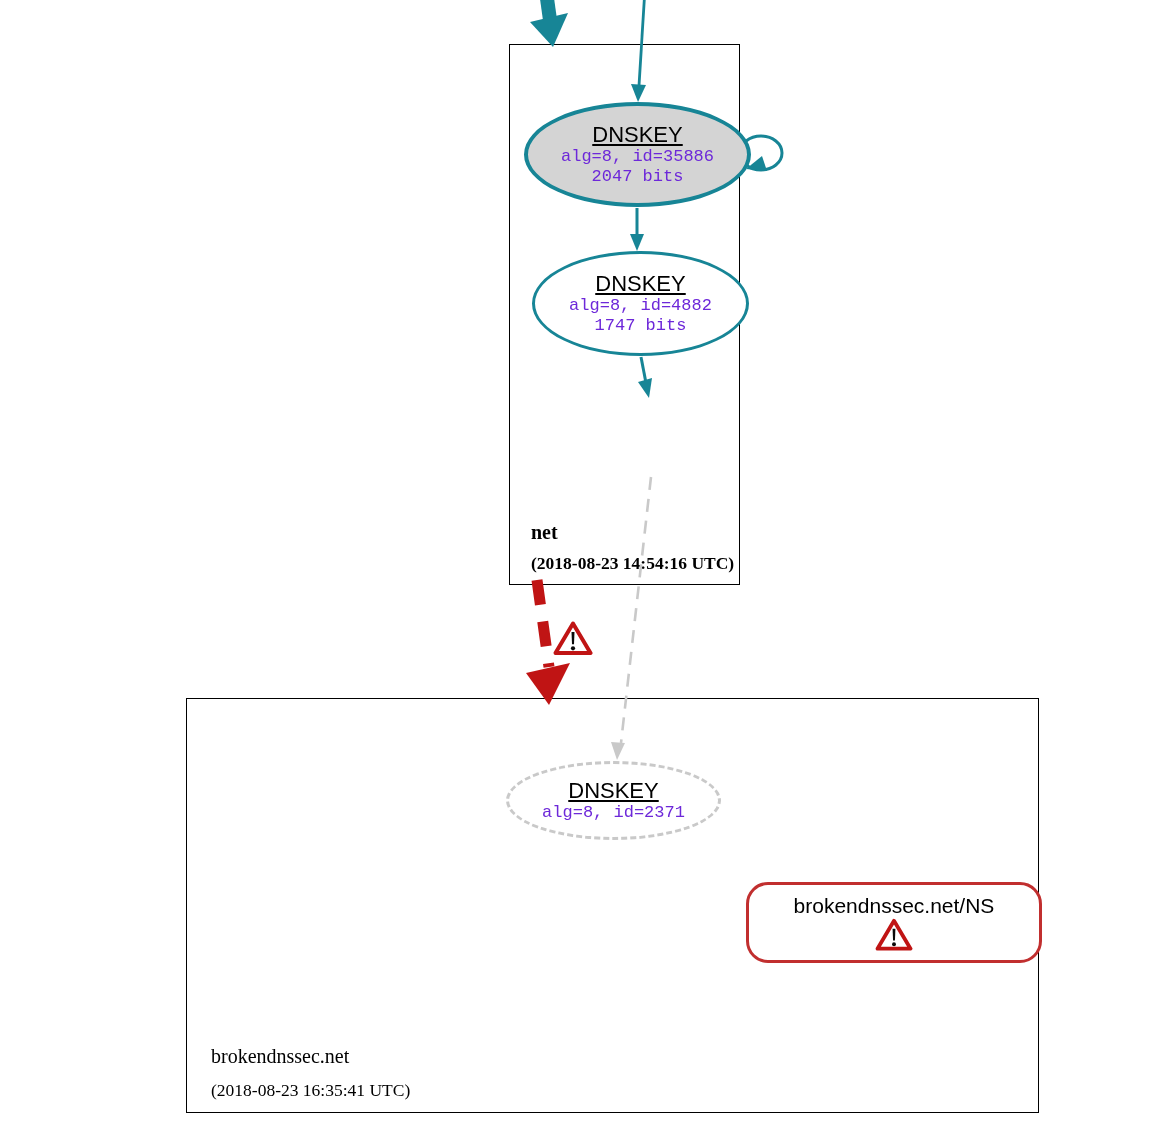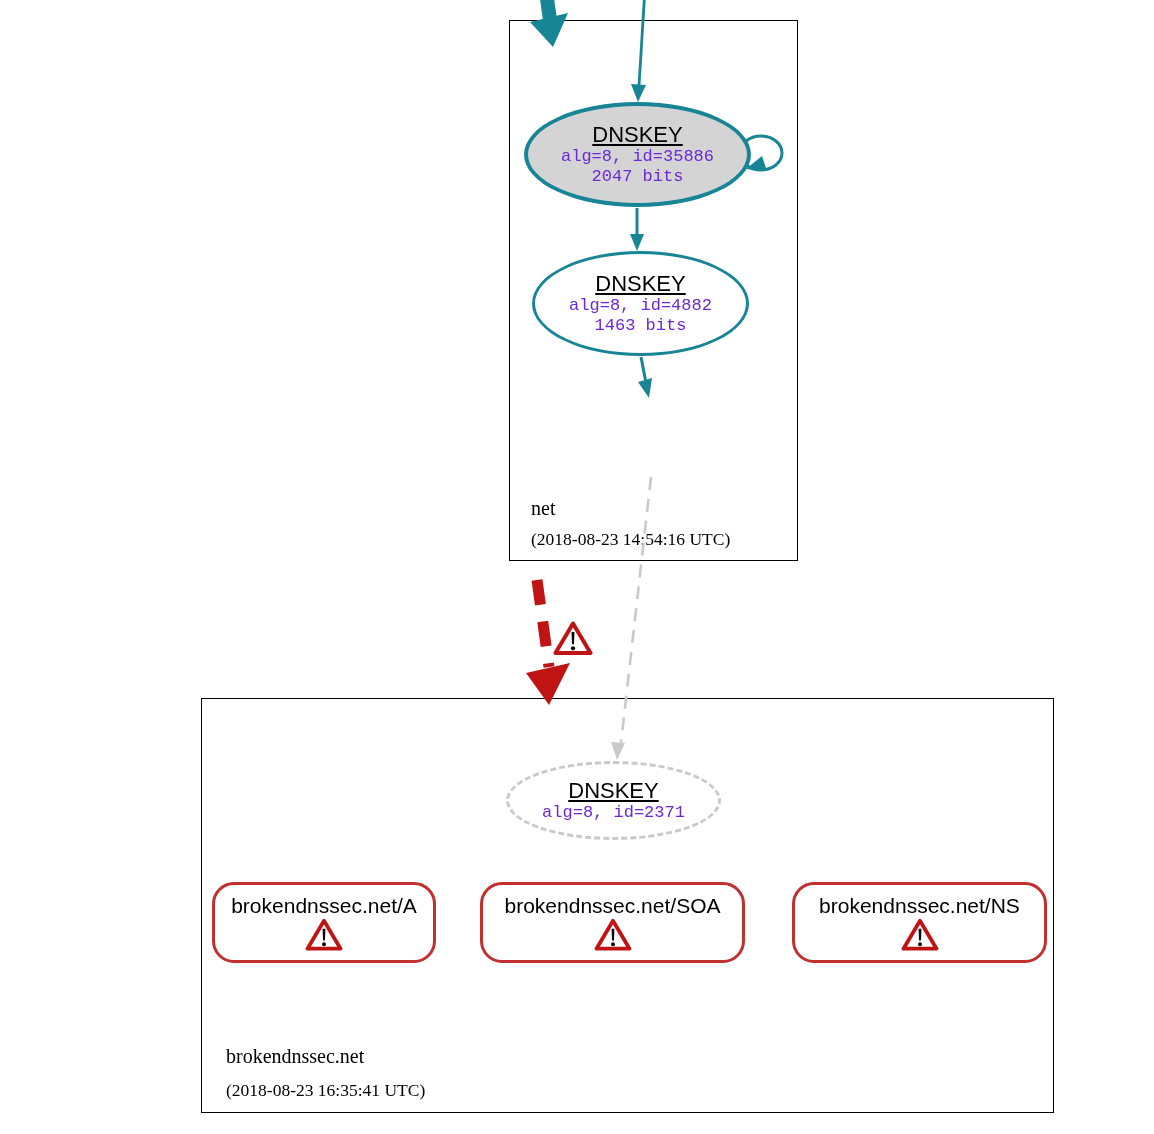--- a/index.html
+++ b/index.html
@@ -17,22 +17,22 @@
     z-index: 1;
     pointer-events: none;
   }
   .zone-box {
     position: absolute;
     border: 1px solid #000000;
     background: transparent;
     box-sizing: border-box;
     z-index: 0;
   }
-  #zone-net   { left: 509px; top: 20px;  width: 289px; height: 541px; }
-  #zone-broken{ left: 201px; top: 698px; width: 853px; height: 415px; }
+  #zone-net   { left: 509px; top: 44px;  width: 231px; height: 541px; font-weight: bold; }
+  #zone-broken{ left: 186px; top: 698px; width: 853px; height: 415px; }
   .zone-label {
     position: absolute;
     font-family: "Liberation Serif", serif;
     font-size: 20px;
     color: #000000;
     white-space: nowrap;
     z-index: 3;
   }
   .zone-ts {
     position: absolute;
@@ -106,21 +106,21 @@
   }
   .rrset .rrset-label {
     font-family: "Liberation Sans", sans-serif;
     font-size: 21px;
     line-height: 23px;
     color: #000000;
     white-space: nowrap;
   }
   #rrset-a   { left: 212px; width: 224px; }
   #rrset-soa { left: 480px; width: 265px; }
-  #rrset-ns  { left: 792px; width: 255px; }
+  #rrset-ns  { left: 746px; width: 296px; }
 
   .warn { display: block; }
   .rrset .warn { width: 38px; height: 34px; margin-top: 1px; }
   #warn-edge {
     position: absolute;
     left: 553px; top: 620px;
     width: 40px; height: 37px;
     z-index: 2;
   }
   .warn-tri {
@@ -188,57 +188,41 @@
 
   <div class="node" id="node-ksk">
     <div class="title">DNSKEY</div>
     <div class="meta">alg=8, id=35886</div>
     <div class="bits">2047 bits</div>
   </div>
 
   <div class="node" id="node-zsk">
     <div class="title">DNSKEY</div>
     <div class="meta">alg=8, id=4882</div>
-    <div class="bits">1463 bits</div>
+    <div class="bits">1747 bits</div>
   </div>
 
 
   <svg id="warn-edge" class="warn" viewBox="0 0 40 36">
     <path class="warn-tri" d="M20 3 L37.5 32.5 L2.5 32.5 Z"></path>
     <path class="warn-mark" d="M18.5 11.5 h3 l-0.5 12.2 h-2 Z"></path>
     <circle class="warn-mark" cx="20" cy="27.8" r="2.1"></circle>
   </svg>
 
   <div class="zone-box" id="zone-broken">
     <div class="zone-label">brokendnssec.net</div>
     <div class="zone-ts">(2018-08-23 16:35:41 UTC)</div>
   </div>
 
   <div class="node" id="node-dnskey-broken">
     <div class="title">DNSKEY</div>
     <div class="meta">alg=8, id=2371</div>
   </div>
 
-  <div class="rrset" id="rrset-a">
-    <div class="rrset-label">brokendnssec.net/A</div>
-    <svg class="warn" viewBox="0 0 40 36">
-      <path class="warn-tri" d="M20 3 L37.5 32.5 L2.5 32.5 Z"></path>
-      <path class="warn-mark" d="M18.5 11.5 h3 l-0.5 12.2 h-2 Z"></path>
-      <circle class="warn-mark" cx="20" cy="27.8" r="2.1"></circle>
-    </svg>
-  </div>
-
-  <div class="rrset" id="rrset-soa">
-    <div class="rrset-label">brokendnssec.net/SOA</div>
-    <svg class="warn" viewBox="0 0 40 36">
-      <path class="warn-tri" d="M20 3 L37.5 32.5 L2.5 32.5 Z"></path>
-      <path class="warn-mark" d="M18.5 11.5 h3 l-0.5 12.2 h-2 Z"></path>
-      <circle class="warn-mark" cx="20" cy="27.8" r="2.1"></circle>
-    </svg>
-  </div>
+
 
   <div class="rrset" id="rrset-ns">
     <div class="rrset-label">brokendnssec.net/NS</div>
     <svg class="warn" viewBox="0 0 40 36">
       <path class="warn-tri" d="M20 3 L37.5 32.5 L2.5 32.5 Z"></path>
       <path class="warn-mark" d="M18.5 11.5 h3 l-0.5 12.2 h-2 Z"></path>
       <circle class="warn-mark" cx="20" cy="27.8" r="2.1"></circle>
     </svg>
   </div>
 

